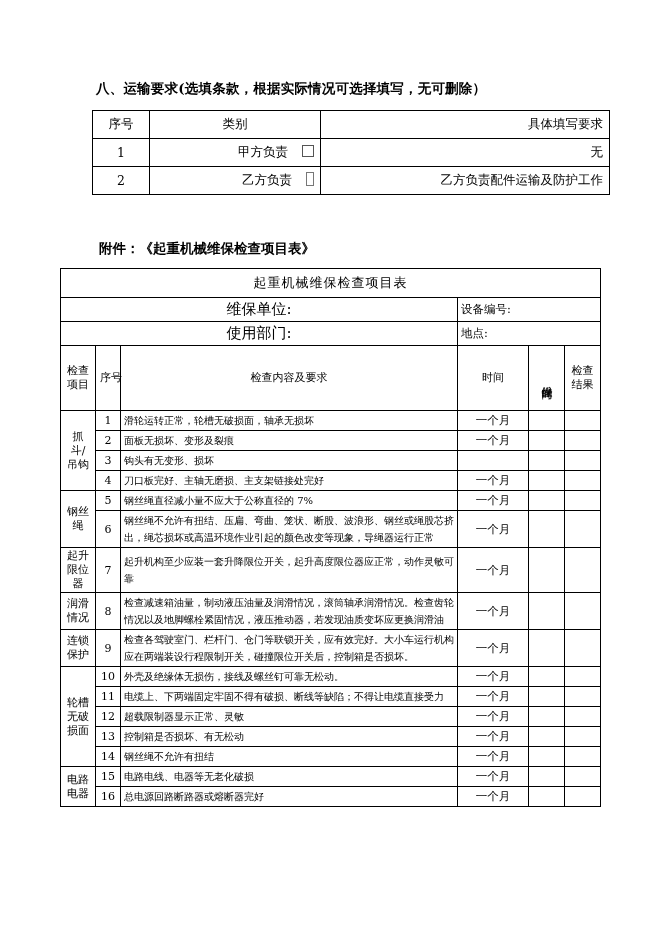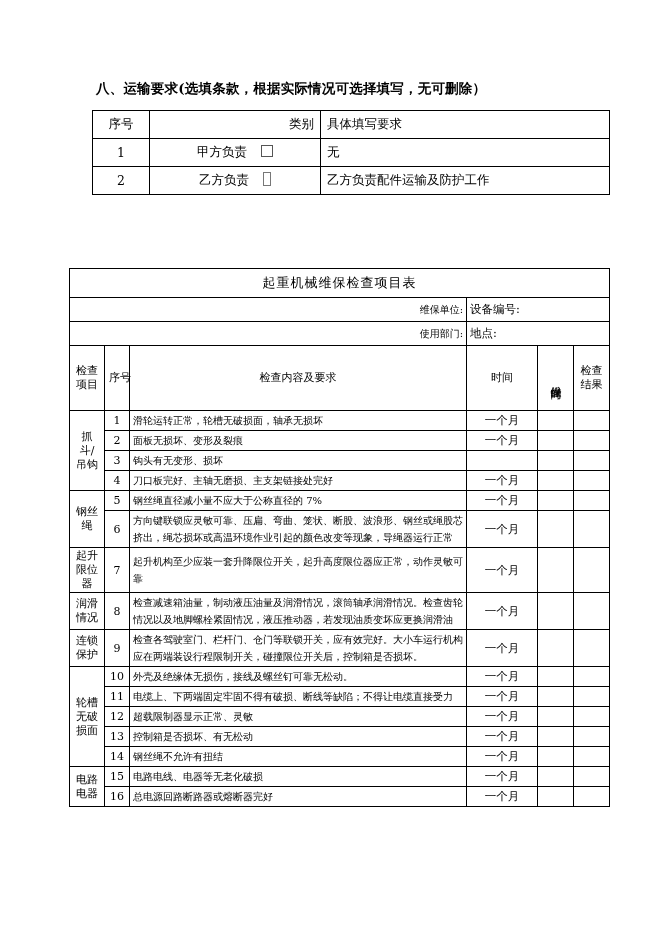--- a/index.html
+++ b/index.html
@@ -49,23 +49,23 @@
     font-size: 12.5px;
   }
   .transport-table td,
   .transport-table th {
     border: 1px solid #000000;
     height: 27px;
     padding: 0 6px;
     font-weight: normal;
   }
   .tt-c1 { width: 44px;  text-align: center; }
-  .tt-c2 { width: 158px; text-align: right; }
-  .tt-c3 { width: 276px; text-align: left; }
-  .tt-cat-cell { text-align: center; padding-left: 10px; }
+  .tt-c2 { width: 158px; text-align: center; }
+  .tt-c3 { width: 276px; text-align: right; }
+  .tt-cat-cell { text-align: right; padding-left: 10px; }
   .tt-cat-cell .cb {
     display: inline-block;
     margin-left: 14px;
     font-family: "DejaVu Sans", sans-serif;
     font-size: 12px;
     color: #333;
   }
   .cb-empty {
     display: inline-block;
     width: 10px;
@@ -88,21 +88,21 @@
     top: 240px;
     font-family: "DejaVu Serif", "Liberation Serif", serif;
     font-weight: bold;
     font-size: 13.5px;
     white-space: nowrap;
   }
 
   
   .inspect-table {
     position: absolute;
-    left: 69px;
+    left: 60px;
     top: 268px;
     width: 540px;
     border-collapse: collapse;
     table-layout: fixed;
     font-family: "DejaVu Serif", "Liberation Serif", serif;
     font-size: 11px;
   }
   .inspect-table td,
   .inspect-table th {
     border: 1px solid #000000;
@@ -111,24 +111,24 @@
     vertical-align: middle;
   }
 
   .it-title {
     text-align: center;
     font-size: 13px;
     height: 26px;
     letter-spacing: 1px;
   }
   .it-meta-left {
-    text-align: right;
+    text-align: center;
     height: 21px;
     padding-left: 5px;
-    font-size: 10px;
+    font-size: 15px;
   }
   .it-meta-right {
     text-align: left;
     height: 21px;
     padding-left: 5px;
     font-size: 11.5px;
   }
 
   .hdr {
     text-align: center;
@@ -211,20 +211,21 @@
         <td class="tt-c3">无</td>
       </tr>
       <tr>
         <td class="tt-c1">2</td>
         <td class="tt-c2 tt-cat-cell"><span>乙方负责</span><span class="cb"><span class="cb-tofu"></span></span></td>
         <td class="tt-c3">乙方负责配件运输及防护工作</td>
       </tr>
     </tbody>
   </table>
 
+  <div class="attachment-heading">附件：《起重机械维保检查项目表》</div>
 
   <table class="inspect-table">
     <colgroup>
       <col class="col-group">
         <col class="col-no">
         <col class="col-desc">
       <col class="col-time">
         <col class="col-mtime">
         <col class="col-result">
     </colgroup>
@@ -282,21 +283,21 @@
         <tr>
           <td class="cell-group" rowspan="2"><span class="glabel">钢丝绳</span></td>
           <td class="cell-no">5</td>
           <td class="cell-desc">钢丝绳直径减小量不应大于公称直径的 7%</td>
           <td class="cell-time">一个月</td>
           <td class="cell-blank"></td>
           <td class="cell-blank"></td>
         </tr>
         <tr>
           <td class="cell-no">6</td>
-          <td class="cell-desc">方向键联锁应灵敏可靠、压扁、弯曲、笼状、断股、波浪形、钢丝或绳股芯挤出，绳芯损坏或高温环境作业引起的颜色改变等现象，导绳器运行正常</td>
+          <td class="cell-desc">钢丝绳不允许有扭结、压扁、弯曲、笼状、断股、波浪形、钢丝或绳股芯挤出，绳芯损坏或高温环境作业引起的颜色改变等现象，导绳器运行正常</td>
           <td class="cell-time">一个月</td>
           <td class="cell-blank"></td>
           <td class="cell-blank"></td>
         </tr>
         <tr>
           <td class="cell-group" rowspan="1"><span class="glabel">起升限位器</span></td>
           <td class="cell-no">7</td>
           <td class="cell-desc">起升机构至少应装一套升降限位开关，起升高度限位器应正常，动作灵敏可靠</td>
           <td class="cell-time">一个月</td>
           <td class="cell-blank"></td>

